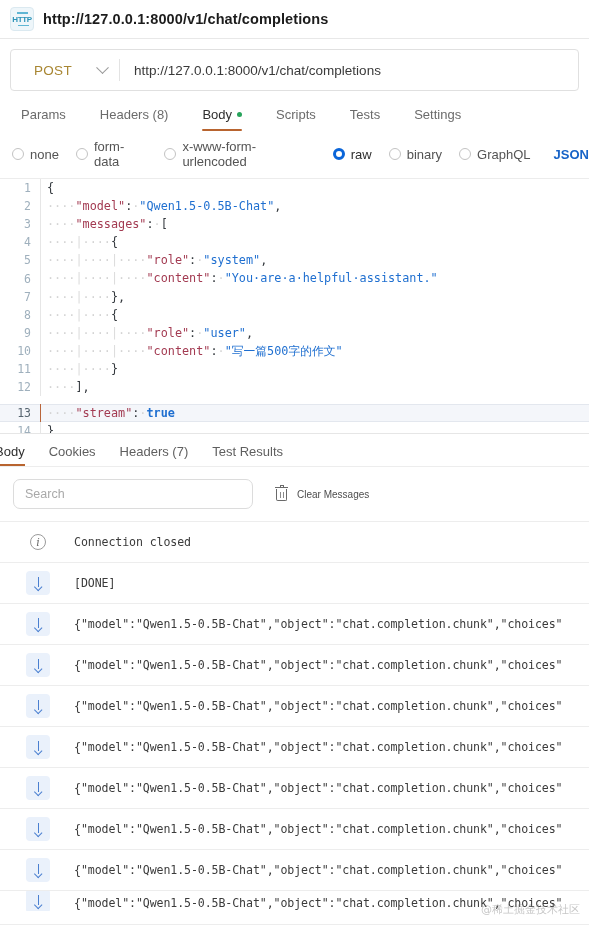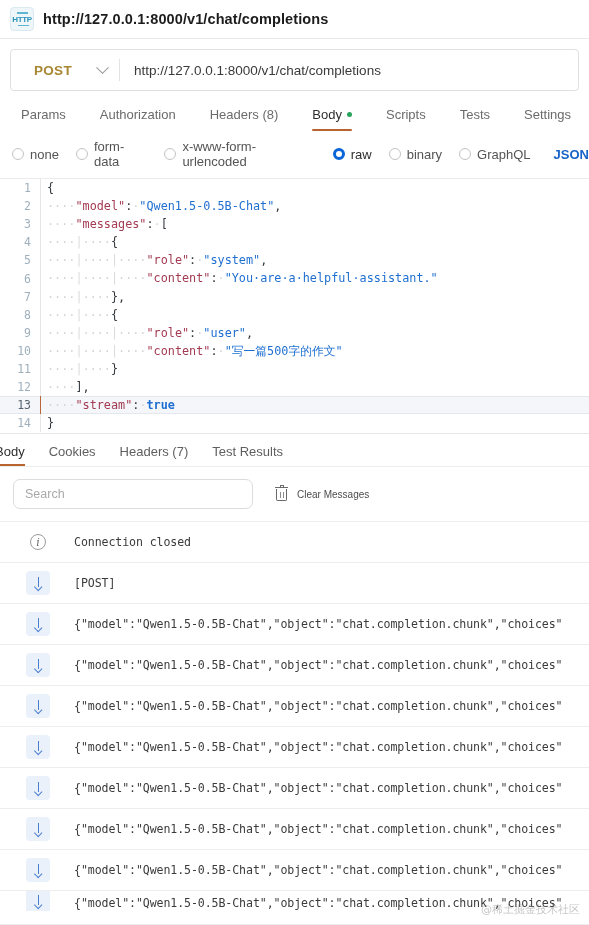--- a/index.html
+++ b/index.html
@@ -40,21 +40,21 @@
   
   .urlbar-wrap { padding: 10px 10px 0 10px; }
   .urlbar {
     height: 42px; border: 1px solid #e0e0e0; border-radius: 4px;
     display: flex; align-items: stretch; background: #fff;
   }
   .method {
     display: flex; align-items: center; gap: 26px;
     padding: 0 12px 0 16px; flex: 0 0 auto; cursor: pointer;
   }
-  .method-label { font-size: 13.5px; font-weight: 700; color: #a88632; letter-spacing: .3px; padding-left: 7px; }
+  .method-label { font-size: 13.5px; font-weight: 400; color: #a88632; letter-spacing: .3px; padding-left: 7px; }
   .chev { width: 9px; height: 9px; border-right: 1.6px solid #9a9a9a; border-bottom: 1.6px solid #9a9a9a;
           transform: rotate(45deg) translate(-2px,-2px); }
   .method-sep { width: 1px; background: #e3e3e3; margin: 9px 0; }
   .url-input {
     flex: 1; border: 0; outline: none; background: transparent;
     font-family: "Liberation Sans", sans-serif; font-size: 13.5px; color: #3a3a3a;
     padding: 0 14px;
   }
 
   
@@ -85,21 +85,21 @@
     border: 1.4px solid #c3c3c3; background: #fff; flex: 0 0 auto;
   }
   .rb.sel .circle { border: 3.4px solid #0a65d9; }
   .rb .t { font-size: 13px; color: #545454; }
   .rb.sel .t { color: #2e2e2e; }
   .json-pick { font-size: 13px; color: #1763c7; font-weight: 600; cursor: pointer; margin-left: 6px; }
 
   
   .editor { position: relative; height: 254px; overflow: hidden; background: #fff; }
   .code-row { display: flex; height: 18.1px; align-items: center; }
-  .code-row.active { background: #f4f6fa; box-shadow: inset 0 1px 0 #e3e7ee, inset 0 -1px 0 #e3e7ee; }
+  .code-row.active { background: #f4f6fa; box-shadow: inset 0 1px 0 #e3e7ee, inset 0 -1px 0 #e3e7ee; margin-top: 8px; }
   .ln {
     width: 40px; text-align: right; padding-right: 9px;
     font-family: "DejaVu Sans Mono", monospace; font-size: 11.5px; color: #9fb0bd;
     flex: 0 0 auto; user-select: none;
   }
   .code-row.active .ln { color: #56646f; }
   .code-txt {
     font-family: "DejaVu Sans Mono", monospace; font-size: 11.8px;
     white-space: pre; color: #33383d; padding-left: 6px;
     border-left: 1px solid #e6e6e6; height: 18.1px; line-height: 18.1px; flex: 1;
@@ -201,23 +201,20 @@
       <div class="method-sep"></div>
       <input class="url-input" value="http://127.0.0.1:8000/v1/chat/completions" style="">
     </div>
   </div>
 
   <div class="req-tabs" id="reqTabs">
       <div class="req-tab">
         <span>Params</span>
       </div>
       <div class="req-tab">
-        <span>Authorization</span>
-      </div>
-      <div class="req-tab">
         <span>Headers (8)</span>
       </div>
       <div class="req-tab active">
         <span>Body</span>
         <span class="dot-green"></span>
       </div>
       <div class="req-tab">
         <span>Scripts</span>
       </div>
       <div class="req-tab">
@@ -345,21 +342,21 @@
         </div>
         <div class="msg-text">Connection closed</div>
       </div>
       <div class="msg-row">
         <div class="msg-icon down">
           <span class="arrow-down">
             <span class="stem"></span>
             <span class="head"></span>
           </span>
         </div>
-        <div class="msg-text">[POST]</div>
+        <div class="msg-text">[DONE]</div>
       </div>
       <div class="msg-row">
         <div class="msg-icon down">
           <span class="arrow-down">
             <span class="stem"></span>
             <span class="head"></span>
           </span>
         </div>
         <div class="msg-text">{"model":"Qwen1.5-0.5B-Chat","object":"chat.completion.chunk","choices"</div>
       </div>

